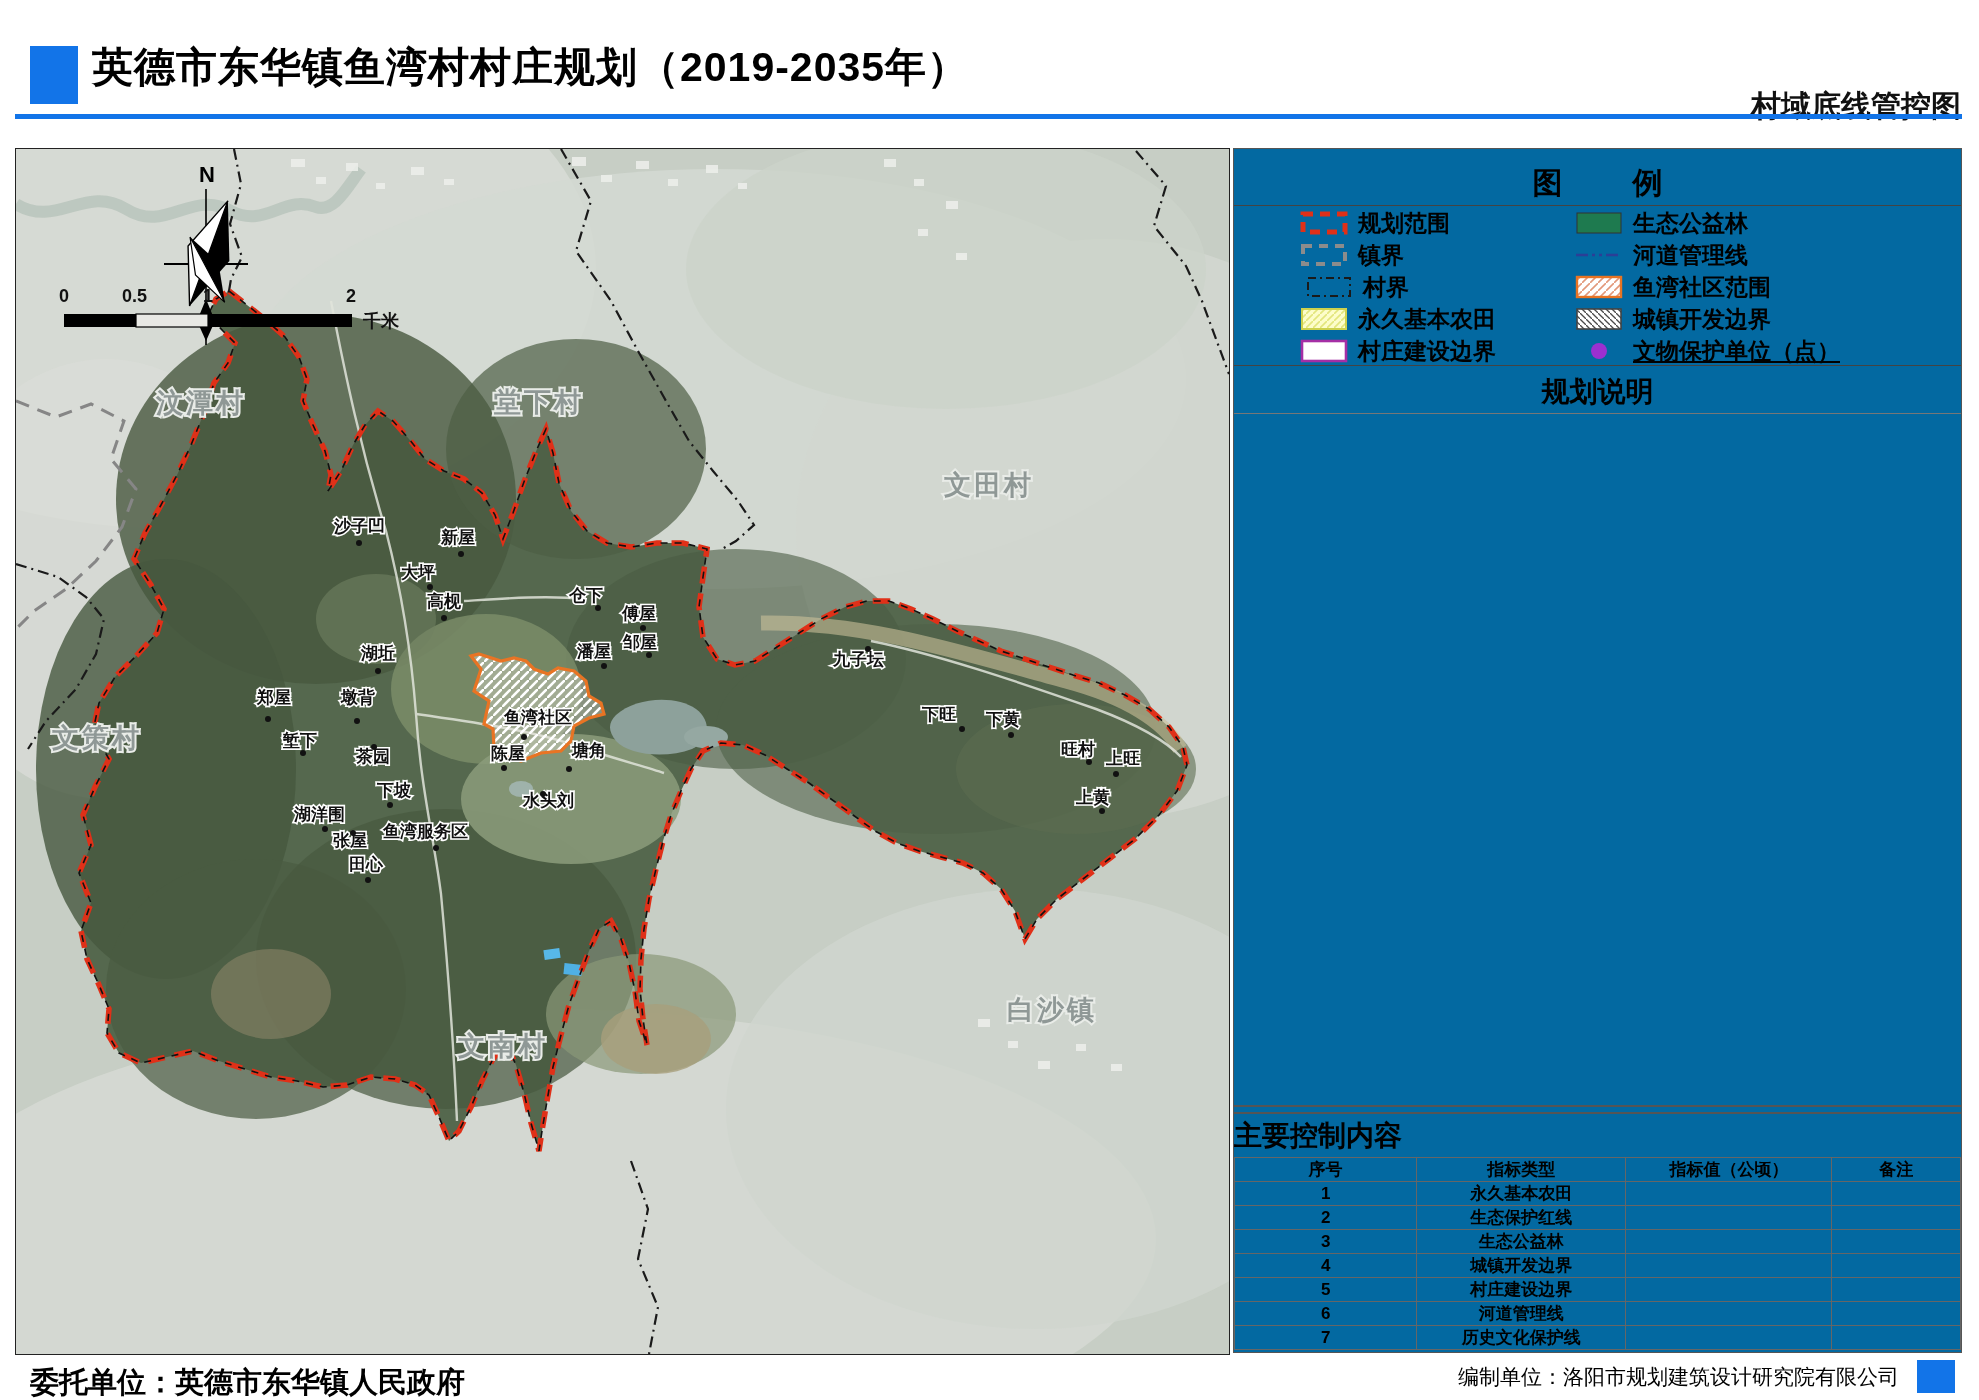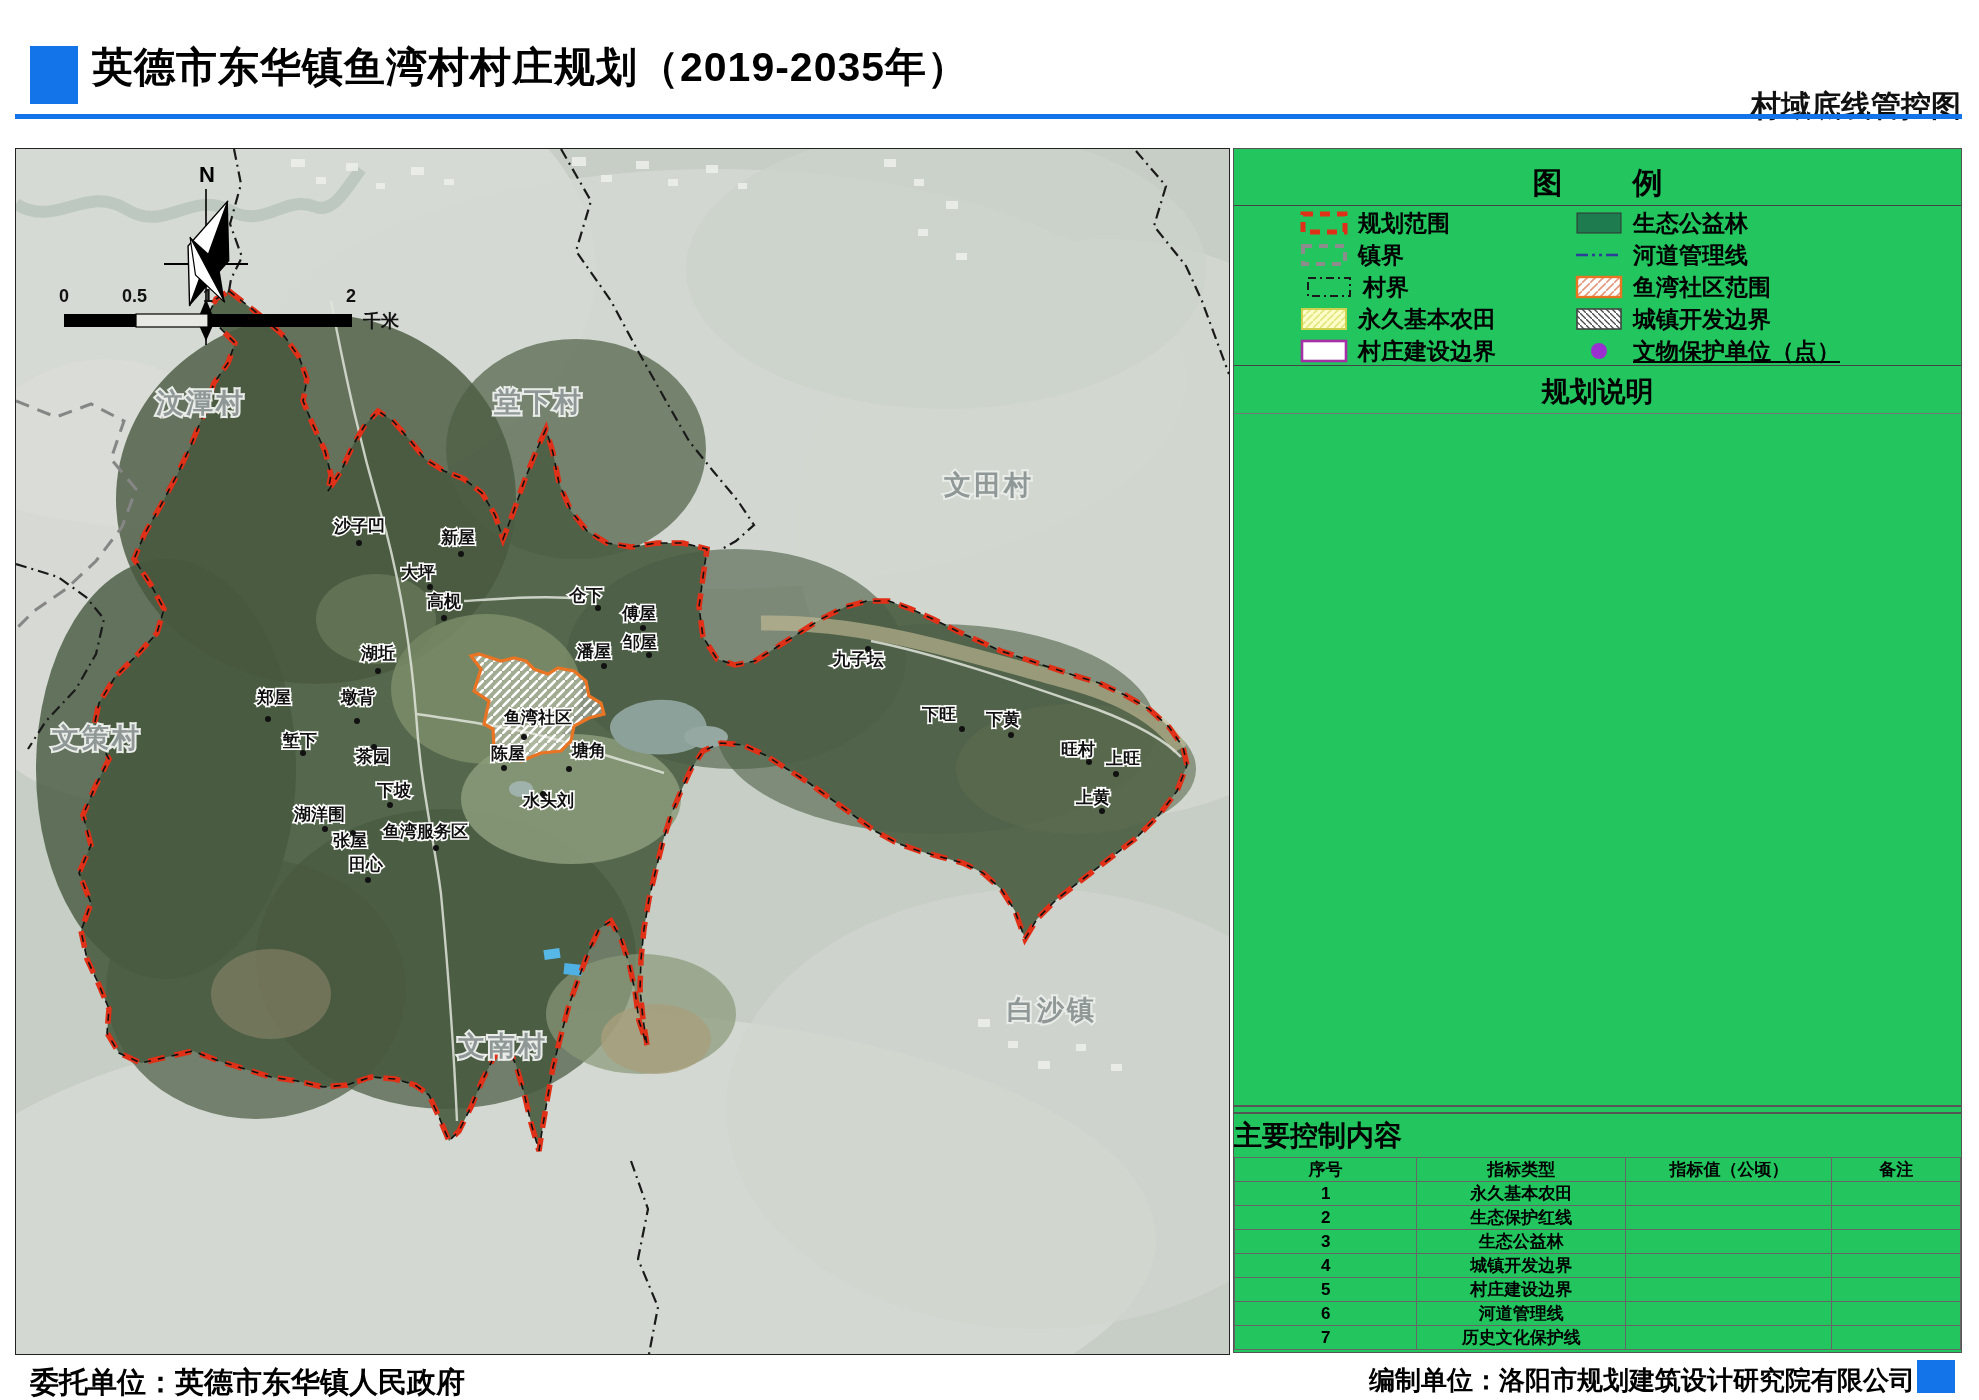--- a/index.html
+++ b/index.html
@@ -10,38 +10,38 @@
   #main-title{left:92px;top:40px;font-size:41px;font-weight:900;color:#000;letter-spacing:1px;white-space:nowrap;}
   #sub-title{top:86px;right:18px;font-size:30px;font-weight:900;color:#111;}
   #title-rule{left:15px;top:114px;width:1947px;height:5px;background:#1274e8;}
   
   #map{left:15px;top:148px;width:1213px;height:1205px;border:1.5px solid #222;background:#c7cec5;}
   #map svg{display:block;}
   .maplabel{font-size:17px;font-weight:700;fill:#101010;stroke:#ffffff;stroke-width:3.2px;paint-order:stroke;}
   .regionlabel{font-size:27px;font-weight:700;fill:#8f9896;stroke:#e9ece8;stroke-width:4px;paint-order:stroke;letter-spacing:3px;}
   .scalelabel{font-size:18px;font-weight:600;fill:#111;}
   
-  #panel{left:1233px;top:148px;width:729px;height:1205px;border:1.5px solid #555;background:#22c55e;box-sizing:border-box;}
+  #panel{left:1233px;top:148px;width:729px;height:1205px;border:1.5px solid #555;background:#0369a1;box-sizing:border-box;}
   #legend-title{top:14px;left:0;width:100%;text-align:center;font-size:30px;font-weight:900;color:#000;}
   #legend-title .gap{display:inline-block;width:70px;}
   #legend-sep1{top:56px;left:0;width:100%;height:0;border-top:1.5px solid #444;}
   .lg-item{position:absolute;height:28px;display:flex;align-items:center;}
   .lg-item .sw{width:50px;height:24px;flex:0 0 auto;margin-right:9px;}
   .lg-item .lbl{font-size:23px;font-weight:600;color:#000;white-space:nowrap;}
   #notes-sep-top{top:216px;left:0;width:100%;border-top:1.5px solid #444;}
   #notes-title{top:224px;left:0;width:100%;text-align:center;font-size:28px;font-weight:900;}
   #notes-sep-bot{top:264px;left:0;width:100%;border-top:1px solid #777;}
   #control-dline{top:956px;left:0;width:100%;height:5px;border-top:2px solid #555;border-bottom:2px solid #555;}
   #control-title{top:968px;left:0;width:100%;text-align:left;font-size:28px;font-weight:900;}
   #control-table{top:1008px;left:0;width:100%;border-collapse:collapse;position:absolute;table-layout:fixed;}
   #control-table td,#control-table th{border:1px solid #666;font-size:17px;text-align:center;height:23px;padding:0;color:#000;font-weight:600;}
   #control-table th{font-weight:700;}
   
   #footer-left{left:30px;top:1363px;font-size:29px;font-weight:600;color:#000;}
-  #footer-right{top:1363px;right:64px;font-size:26px;font-weight:700;color:#000;}
+  #footer-right{top:1363px;right:80px;font-size:21px;font-weight:400;color:#000;}
   #footer-square{right:24px;top:1360px;width:38px;height:33px;background:#1274e8;}
 </style>
 </head>
 <body>
 
 <div class="abs" id="title-square"></div>
 <div class="abs" id="main-title">英德市东华镇鱼湾村村庄规划（2019-2035年）</div>
 <div class="abs" id="sub-title">村域底线管控图</div>
 <div class="abs" id="title-rule"></div>
 

